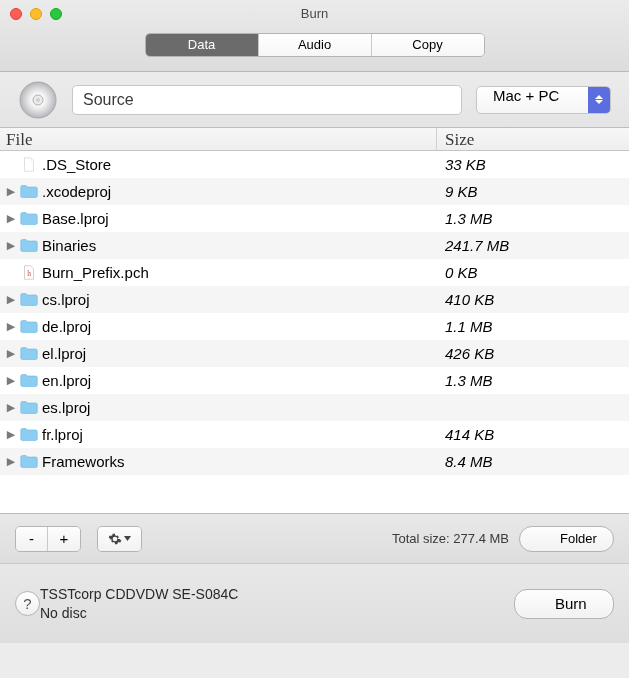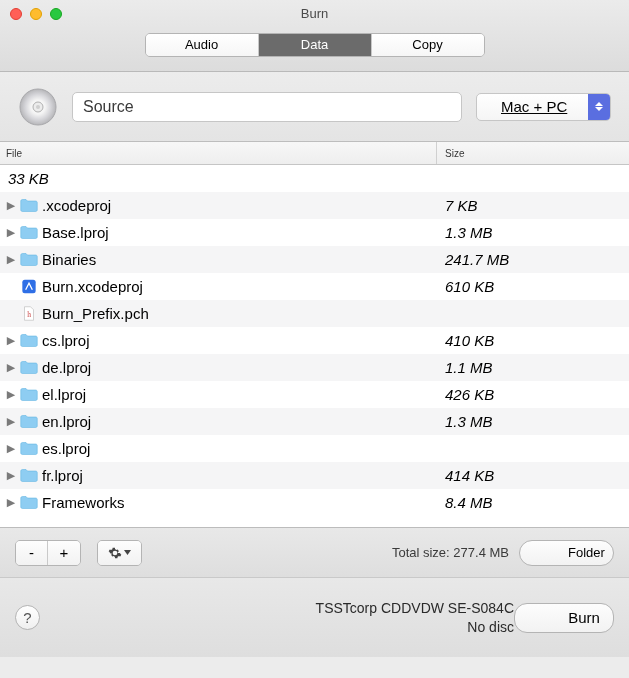--- a/index.html
+++ b/index.html
@@ -52,21 +52,21 @@
     background: linear-gradient(#ffffff, #f6f6f6);
     border-right: 1px solid #c8c8c8;
     cursor: default;
   }
   .seg:last-child { border-right: none; }
   .seg.selected {
     background: #6b6b6b;
     color: #fff;
   }
   .source-bar {
-    height: 70px;
+    height: 56px;
     background: linear-gradient(#ececec, #e4e4e4);
     border-bottom: 1px solid #bdbdbd;
     display: flex;
     align-items: center;
     padding: 0 18px;
     gap: 14px;
   }
   .disc-icon {
     width: 40px; height: 40px;
     flex-shrink: 0;
@@ -83,25 +83,24 @@
     color: #3a3a3a;
   }
   .format-select {
     width: 135px;
     height: 28px;
     border: 1px solid #c6c6c6;
     border-radius: 5px;
     background: linear-gradient(#ffffff, #f5f5f5);
     position: relative;
     display: flex;
-    align-items: center;
-    padding-left: 24px;
+    align-items: flex-start;
+    padding-left: 16px;
     font-size: 15px;
     cursor: default;
-    text-decoration: underline;
   }
   .format-select .cap {
     position: absolute;
     right: 0; top: 0; bottom: 0;
     width: 22px;
     background: #5a6ee0;
     border-radius: 0 4px 4px 0;
     display: flex;
     flex-direction: column;
     align-items: center;
@@ -116,22 +115,23 @@
     border-right: 4px solid transparent;
   }
   .format-select .cap::before { border-bottom: 4px solid #fff; }
   .format-select .cap::after { border-top: 4px solid #fff; }
 
   .table-header {
     display: flex;
     background: linear-gradient(#f7f7f7, #eeeeee);
     border-bottom: 1px solid #c5c5c5;
     height: 23px;
-    font-size: 10px;
+    font-size: 17px;
     color: #373737;
+    font-family: Liberation Serif, serif;
   }
   .col-file { width: 437px; padding-left: 6px; line-height: 23px; border-right: 1px solid #d0d0d0; }
   .col-size { flex: 1; padding-left: 8px; line-height: 23px; }
 
   .table-body {
     background: #fff;
     height: 362px;
   }
   .row {
     display: flex;
@@ -200,21 +200,21 @@
   }
   .gear-btn .gbtn { width: 45px; display:flex; align-items:center; justify-content:center; gap:2px;}
   .spacer { flex: 1; }
   .total-label { font-size: 13px; color: #3a3a3a; margin-right: 10px; }
   .push-btn {
     min-width: 95px;
     height: 26px;
     border: 1px solid #b4b4b4;
     border-radius: 13px;
     background: linear-gradient(#fdfdfd, #f2f2f2);
-    text-align: center;
+    text-align: left;
     line-height: 24px;
     font-size: 13px;
     cursor: default;
     padding-left: 40px;
   }
   .footer2 {
     height: 80px;
     background: linear-gradient(#e8e8e8, #dedede);
     border-top: 1px solid #c9c9c9;
     display: flex;
@@ -227,21 +227,21 @@
     border: 1px solid #b4b4b4;
     background: linear-gradient(#fff, #f0f0f0);
     text-align: center;
     line-height: 23px;
     font-size: 15px;
     color: #555;
     cursor: default;
   }
   .device-info {
     flex: 1;
-    text-align: right;
+    text-align: left;
     font-size: 14px;
     line-height: 1.35;
     color: #2a2a2a;
   }
   .burn-btn {
     min-width: 100px;
     height: 30px;
     line-height: 28px;
     font-size: 15px;
   }
@@ -250,22 +250,22 @@
 <body>
 
 <div class="titlebar">
   <div class="traffic-lights">
     <div class="tl red"></div>
     <div class="tl yellow"></div>
     <div class="tl green"></div>
   </div>
   <div class="window-title">Burn</div>
   <div class="segmented" id="segmented">
+      <div class="seg selected">Data</div>
       <div class="seg">Audio</div>
-      <div class="seg selected">Data</div>
       <div class="seg">Copy</div>
     </div>
 </div>
 
 <div class="source-bar">
   <span class="disc-icon">
     <svg viewBox="0 0 40 40">
       <defs>
         <radialGradient id="dg" cx="50%" cy="50%" r="50%">
           <stop offset="0%" stop-color="#ffffff"></stop>
@@ -286,33 +286,43 @@
   </div>
 </div>
 
 <div class="table-header">
   <div class="col-file">File</div>
   <div class="col-size">Size</div>
 </div>
 
 <div class="table-body" id="table-body">
     <div class="row">
+      <div class="file-cell">
+        <span class="disclosure hidden">▶</span>
+        <span class="icon-slot">
+          <svg class="file-svg" viewBox="0 0 16 20">
+            <path fill="#fff" stroke="#d6d6d6" d="M2 1h8l4 4v14H2z"></path>
+            <path fill="#ececec" d="M10 1l4 4h-4z"></path>
+          </svg>
+        </span>
+        <span class="fname">.DS_Store</span>
+      </div>
       <div class="size-cell">33 KB</div>
     </div>
     <div class="row">
       <div class="file-cell">
         <span class="disclosure">▶</span>
         <span class="icon-slot">
           <svg class="folder-svg" viewBox="0 0 24 20">
             <path fill="#8ecdf2" stroke="#5ab1e0" stroke-width="0.7" d="M1 4c0-1 1-2 2-2h5l2 2h11c1 0 2 1 2 2v10c0 1-1 2-2 2H3c-1 0-2-1-2-2z"></path>
           </svg>
         </span>
         <span class="fname">.xcodeproj</span>
       </div>
-      <div class="size-cell">7 KB</div>
+      <div class="size-cell">9 KB</div>
     </div>
     <div class="row">
       <div class="file-cell">
         <span class="disclosure">▶</span>
         <span class="icon-slot">
           <svg class="folder-svg" viewBox="0 0 24 20">
             <path fill="#8ecdf2" stroke="#5ab1e0" stroke-width="0.7" d="M1 4c0-1 1-2 2-2h5l2 2h11c1 0 2 1 2 2v10c0 1-1 2-2 2H3c-1 0-2-1-2-2z"></path>
           </svg>
         </span>
         <span class="fname">Base.lproj</span>
@@ -323,45 +333,33 @@
       <div class="file-cell">
         <span class="disclosure">▶</span>
         <span class="icon-slot">
           <svg class="folder-svg" viewBox="0 0 24 20">
             <path fill="#8ecdf2" stroke="#5ab1e0" stroke-width="0.7" d="M1 4c0-1 1-2 2-2h5l2 2h11c1 0 2 1 2 2v10c0 1-1 2-2 2H3c-1 0-2-1-2-2z"></path>
           </svg>
         </span>
         <span class="fname">Binaries</span>
       </div>
       <div class="size-cell">241.7 MB</div>
-    </div>
-    <div class="row">
-      <div class="file-cell">
-        <span class="disclosure hidden">▶</span>
-        <span class="icon-slot">
-          <svg class="file-svg" viewBox="0 0 18 18">
-            <rect x="1" y="1" width="16" height="16" rx="3" fill="#2f6fe6"></rect>
-            <path d="M5 13l4-8 4 8" stroke="#fff" stroke-width="1.5" fill="none"></path>
-          </svg>
-        </span>
-        <span class="fname">Burn.xcodeproj</span>
-      </div>
-      <div class="size-cell">610 KB</div>
     </div>
     <div class="row">
       <div class="file-cell">
         <span class="disclosure hidden">▶</span>
         <span class="icon-slot">
           <svg class="file-svg" viewBox="0 0 16 20">
             <path fill="#fff" stroke="#c3c3c3" d="M2 1h8l4 4v14H2z"></path>
             <text x="8" y="14" font-size="10" font-family="serif" fill="#c73c3c" text-anchor="middle">h</text>
           </svg>
         </span>
         <span class="fname">Burn_Prefix.pch</span>
       </div>
+      <div class="size-cell">0 KB</div>
     </div>
     <div class="row">
       <div class="file-cell">
         <span class="disclosure">▶</span>
         <span class="icon-slot">
           <svg class="folder-svg" viewBox="0 0 24 20">
             <path fill="#8ecdf2" stroke="#5ab1e0" stroke-width="0.7" d="M1 4c0-1 1-2 2-2h5l2 2h11c1 0 2 1 2 2v10c0 1-1 2-2 2H3c-1 0-2-1-2-2z"></path>
           </svg>
         </span>
         <span class="fname">cs.lproj</span>

